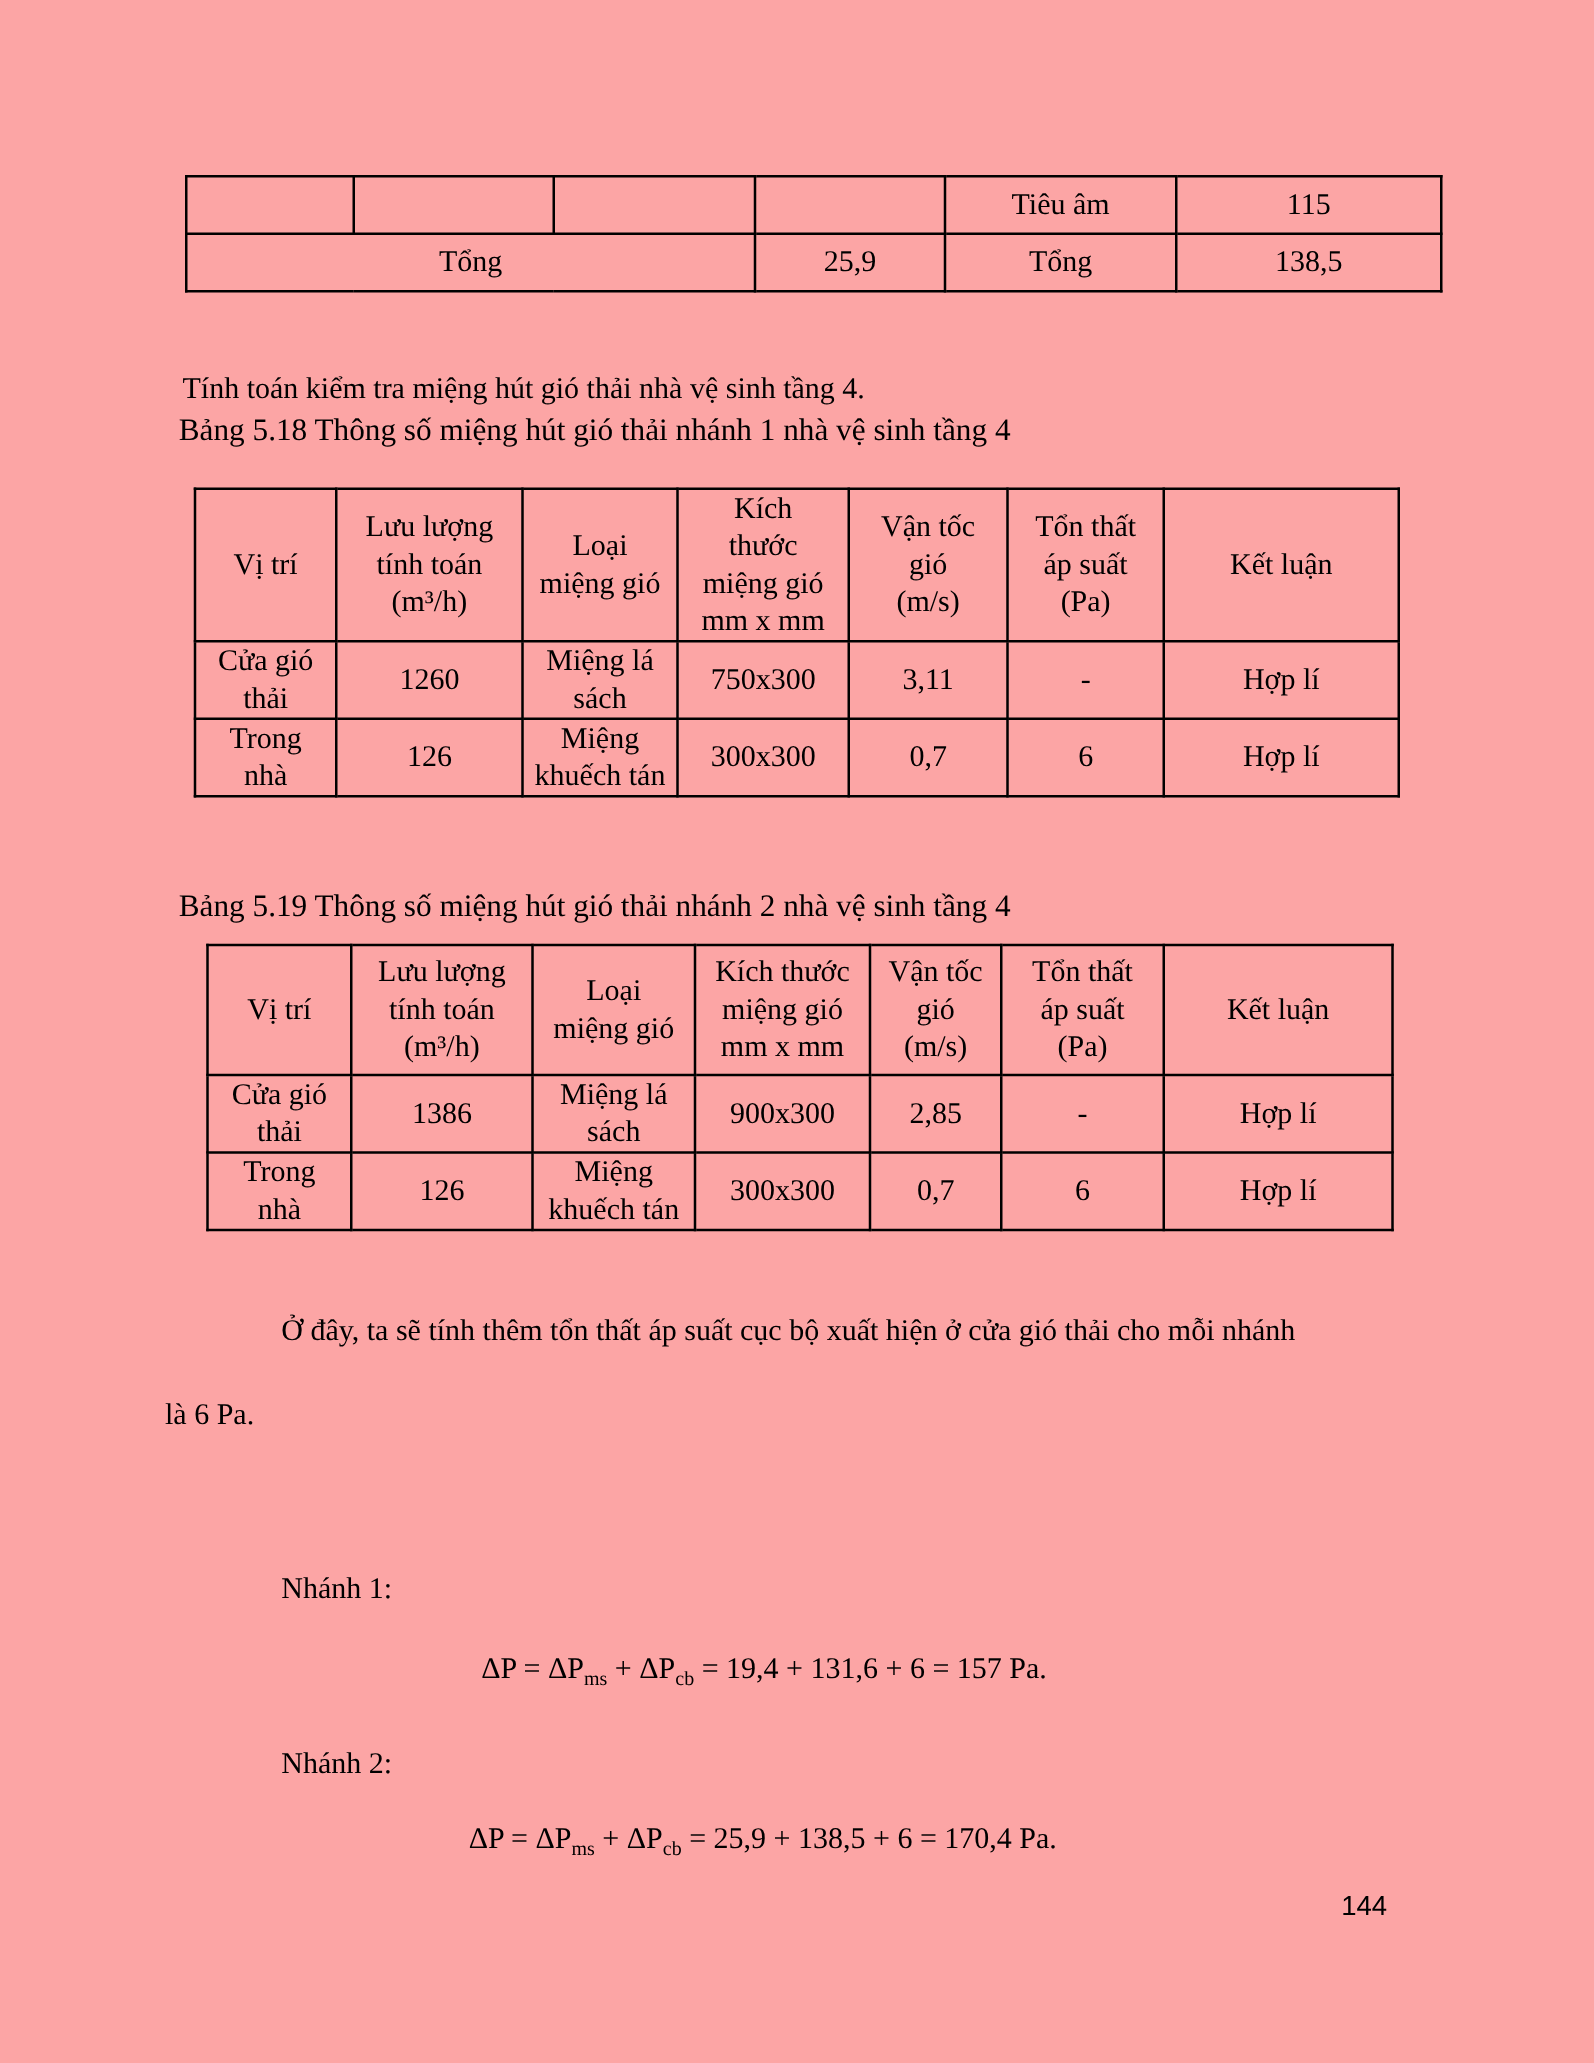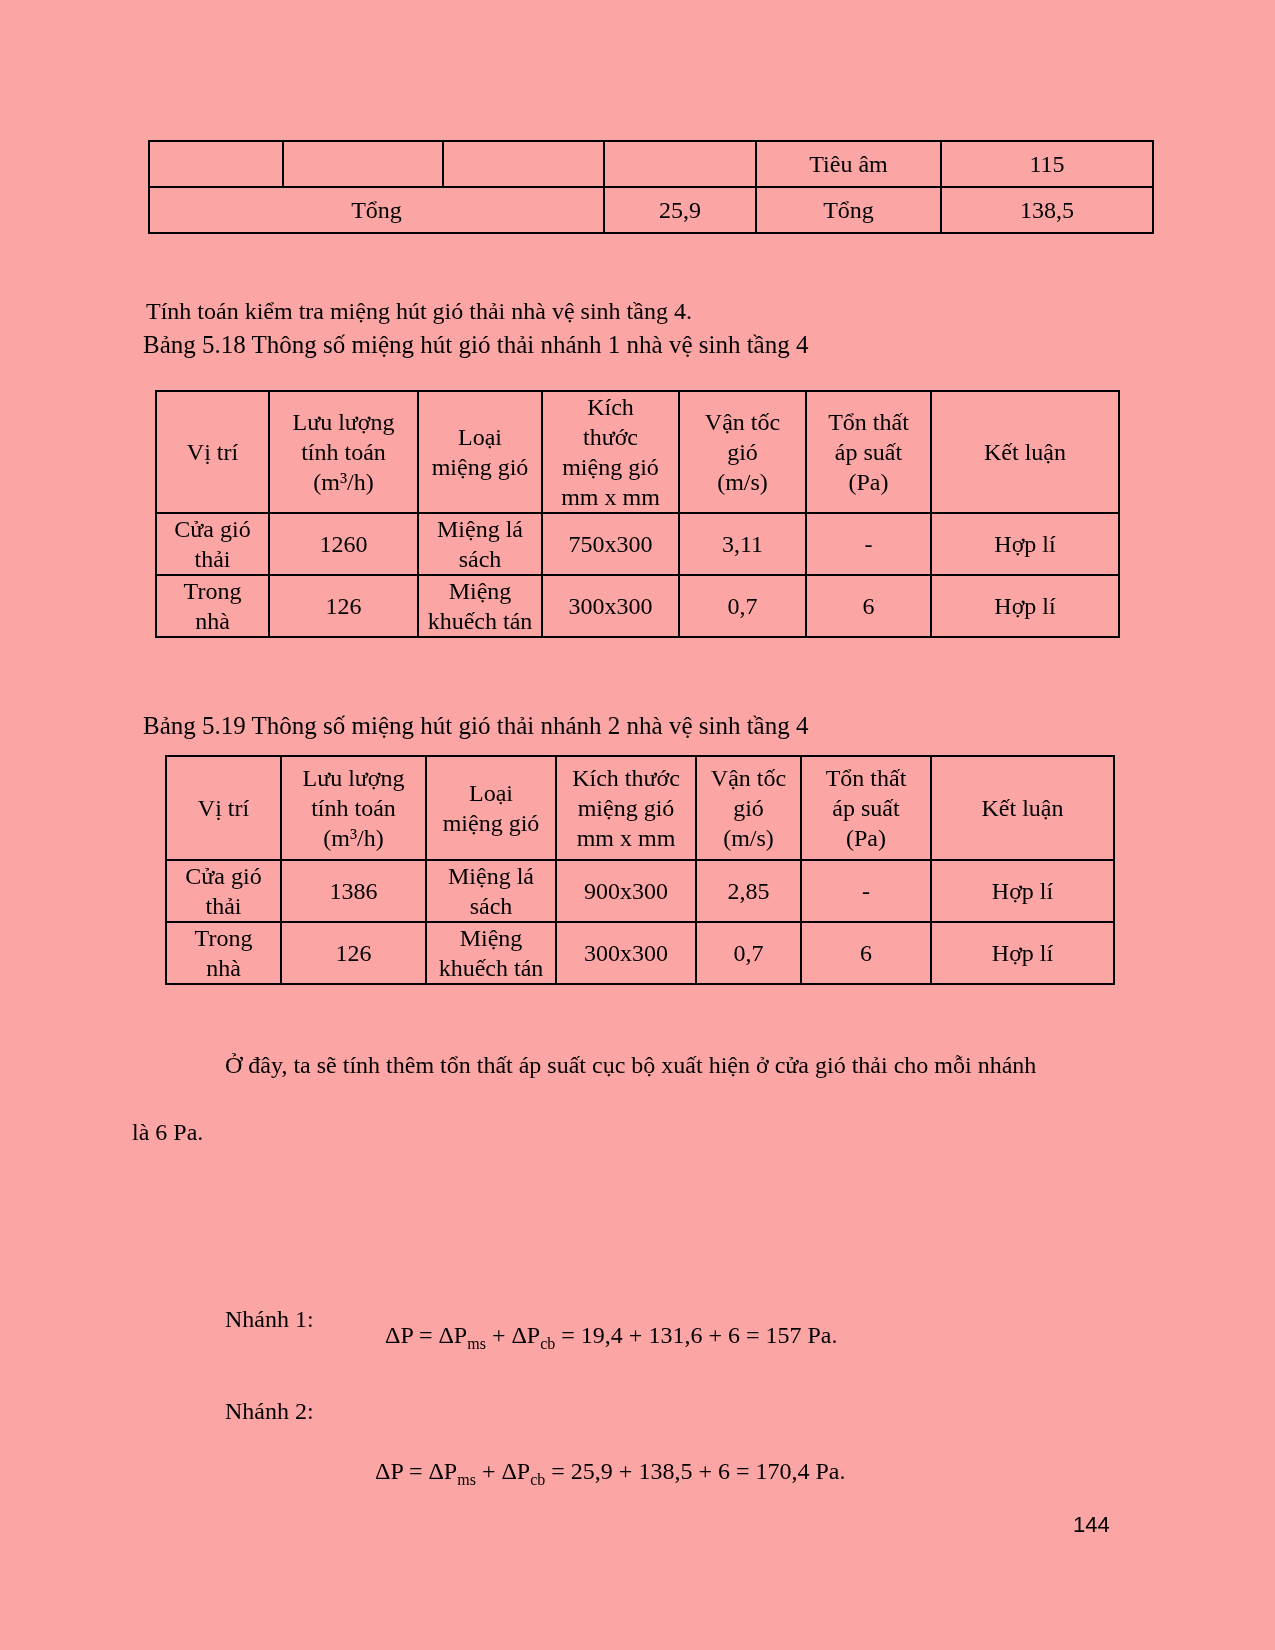--- a/index.html
+++ b/index.html
@@ -199,21 +199,21 @@
     </tr>
   </tbody>
     </table>
 
   <div class="abs bodytext" style="top:1052px; left:132px; width:1020px;">
     <div style="padding-left:93px;">Ở đây, ta sẽ tính thêm tổn thất áp suất cục bộ xuất hiện ở cửa gió thải cho mỗi nhánh</div>
     <div style="margin-top:40px;">là 6 Pa.</div>
   </div>
 
 
-  <div class="abs bodytext" style="top:1258px; left:225px;margin-top:48px;">Nhánh 1:</div>
+  <div class="abs bodytext" style="top:1258px; left:225px;">Nhánh 1:</div>
   <div class="abs formula" style="top:1322px; left:385px;">
     <span>ΔP = ΔP</span><sub>ms</sub><span> + ΔP</span><sub>cb</sub><span> = 19,4 + 131,6 + 6 = 157 Pa.</span>
   </div>
 
   <div class="abs bodytext" style="top:1398px; left:225px;">Nhánh 2:</div>
   <div class="abs formula" style="top:1458px; left:375px;text-align:center;">
     <span>ΔP = ΔP</span><sub>ms</sub><span> + ΔP</span><sub>cb</sub><span> = 25,9 + 138,5 + 6 = 170,4 Pa.</span>
   </div>
 
   <div class="abs pagenum" style="top:1512px; left:1073px;">144</div>

